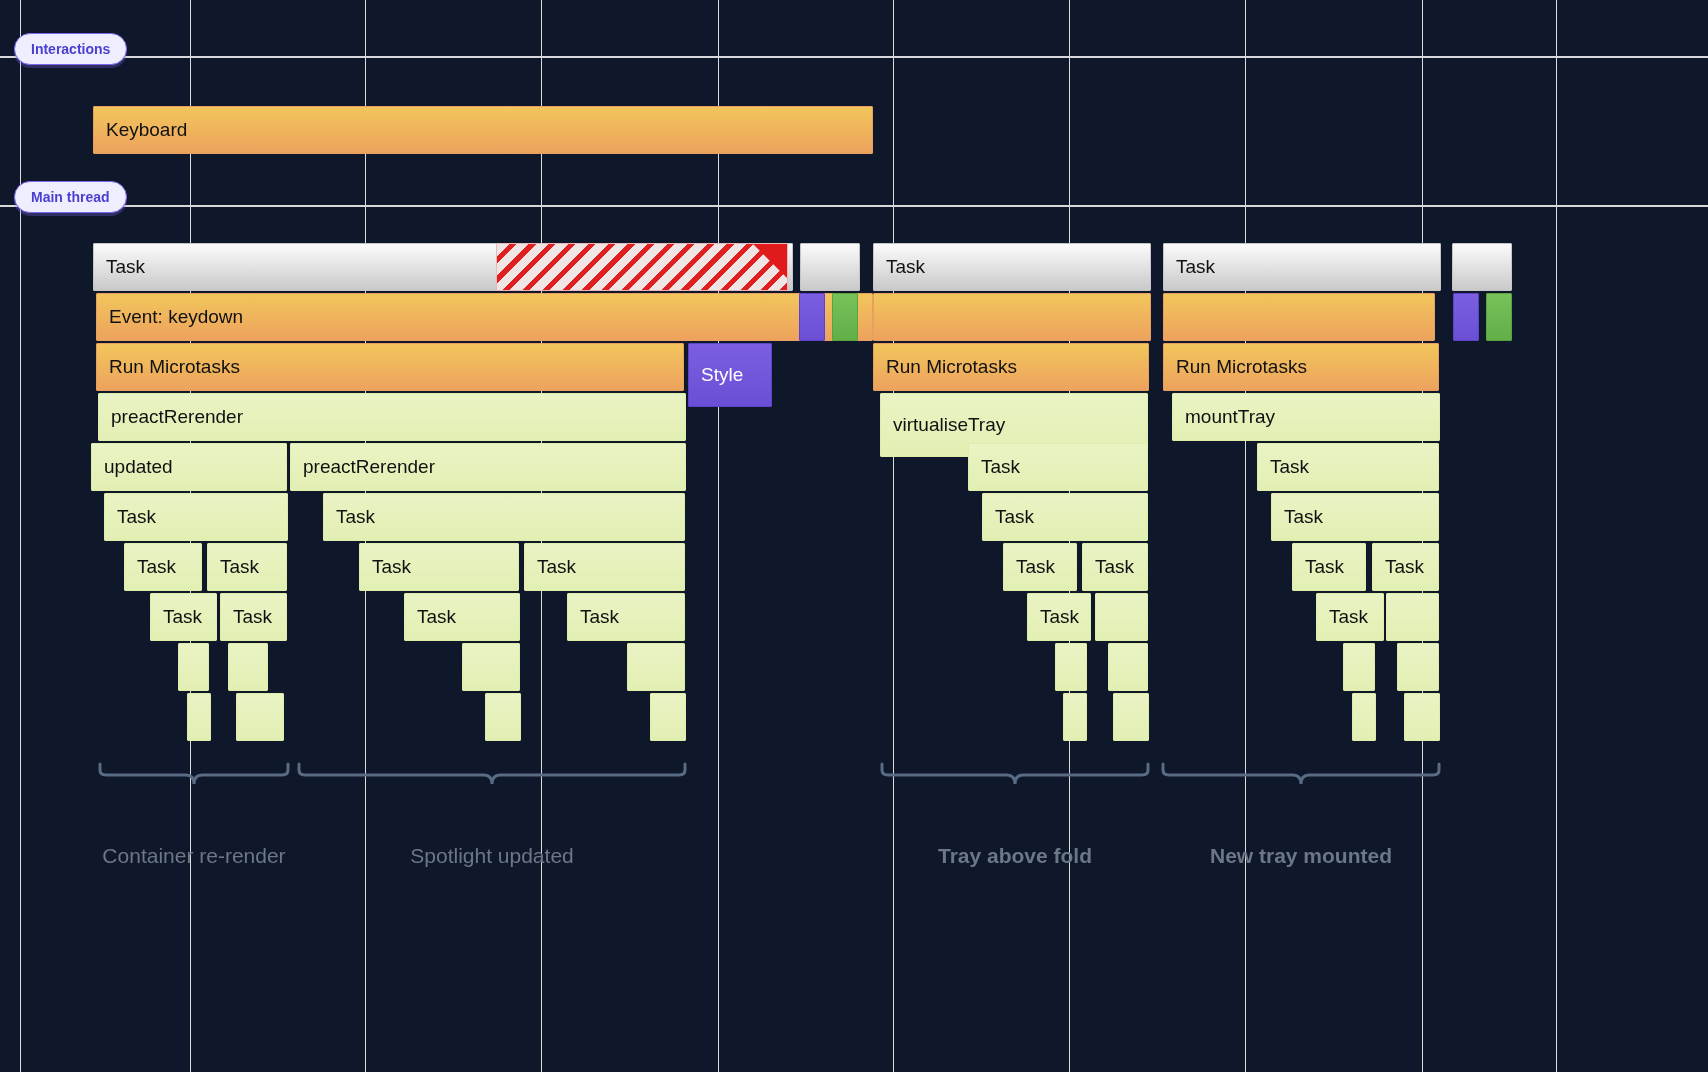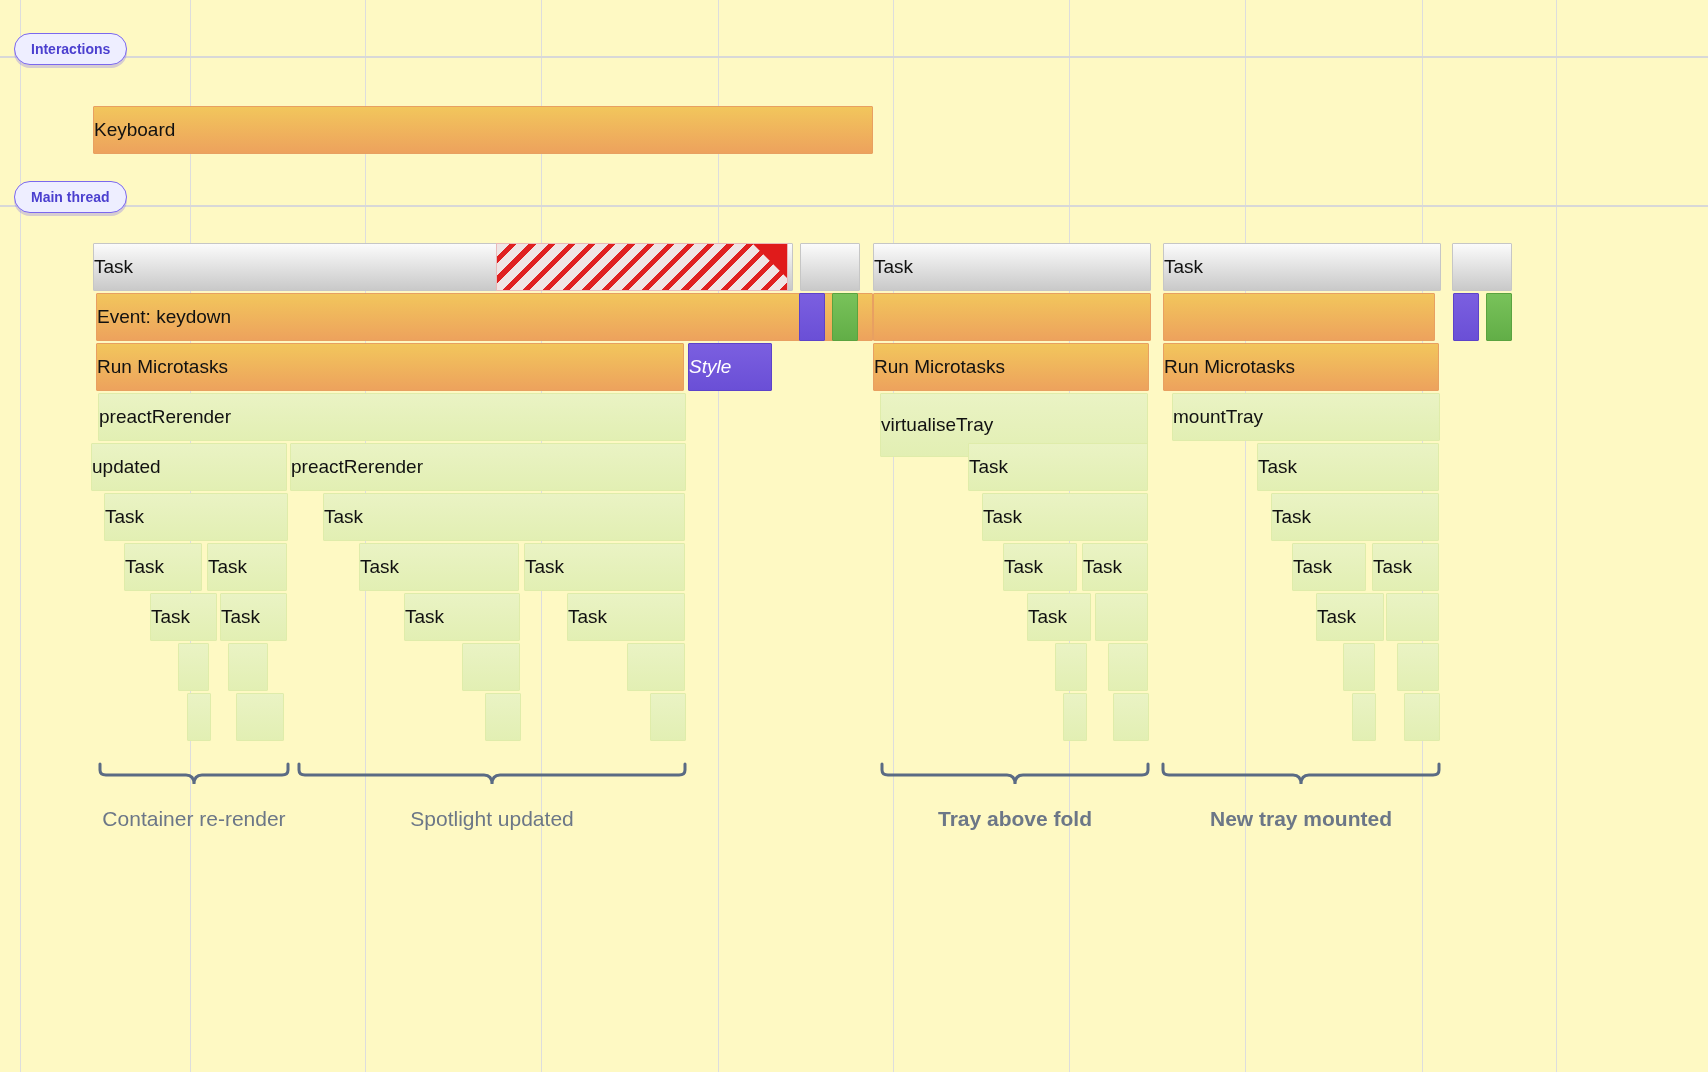--- a/index.html
+++ b/index.html
@@ -10,21 +10,21 @@
   body {
     font-family: "Liberation Sans", sans-serif;
     width: 1708px;
     height: 1072px;
     overflow: hidden;
   }
   #stage {
     position: relative;
     width: 1708px;
     height: 1072px;
-    background: #fef9c3;
+    background: #0f172a;
   }
 
   
   .gridline {
     position: absolute;
     top: 0;
     width: 1px;
     height: 1072px;
     background: #dddddd;
   }
@@ -58,20 +58,21 @@
   
   .blk {
     position: absolute;
     box-sizing: border-box;
     display: flex;
     align-items: center;
     overflow: hidden;
     white-space: nowrap;
     font-size: 19px;
     color: #111111;
+    padding-left: 12px;
     border-radius: 1px;
   }
   .blk.green {
     background: linear-gradient(to bottom, #eaf3c4 0%, #e2efb3 100%);
     border: 1px solid #dfecaa;
   }
   .blk.orange {
     background: linear-gradient(to bottom, #f2c65c 0%, #eda25d 100%);
     border: 1px solid #e8a061;
   }
@@ -118,20 +119,21 @@
 
   
   .bracket { position: absolute; z-index: 7; }
   .ann-label {
     position: absolute;
     font-size: 21px;
     color: #6c7787;
     text-align: center;
     white-space: nowrap;
     z-index: 7;
+    margin-top: 37px;
   }
 </style>
 </head>
 <body>
 
 <div id="stage">
 
   <div id="gridlines">
       <div class="gridline" style="left: 20px;"></div>
       <div class="gridline" style="left: 190px;"></div>
@@ -178,21 +180,21 @@
       </div>
       <div class="blk purple nolabel" style="left: 799px; top: 293px; width: 26px; height: 48px;"></div>
       <div class="blk green-solid nolabel" style="left: 832px; top: 293px; width: 26px; height: 48px;"></div>
       <div class="blk orange nolabel" style="left: 873px; top: 293px; width: 278px; height: 48px;"></div>
       <div class="blk orange nolabel" style="left: 1163px; top: 293px; width: 272px; height: 48px;"></div>
       <div class="blk purple nolabel" style="left: 1453px; top: 293px; width: 26px; height: 48px;"></div>
       <div class="blk green-solid nolabel" style="left: 1486px; top: 293px; width: 26px; height: 48px;"></div>
       <div class="blk orange" style="left: 96px; top: 343px; width: 588px; height: 48px;">
         <span>Run Microtasks</span>
       </div>
-      <div class="blk purple" style="left: 688px; top: 343px; width: 84px; height: 48px; font-style: italic;">
+      <div class="blk purple" style="left: 688px; top: 343px; width: 84px; height: 64px;">
         <span>Style</span>
       </div>
       <div class="blk orange" style="left: 873px; top: 343px; width: 276px; height: 48px;">
         <span>Run Microtasks</span>
       </div>
       <div class="blk orange" style="left: 1163px; top: 343px; width: 276px; height: 48px;">
         <span>Run Microtasks</span>
       </div>
       <div class="blk green" style="left: 98px; top: 393px; width: 588px; height: 48px;">
         <span>preactRerender</span>

